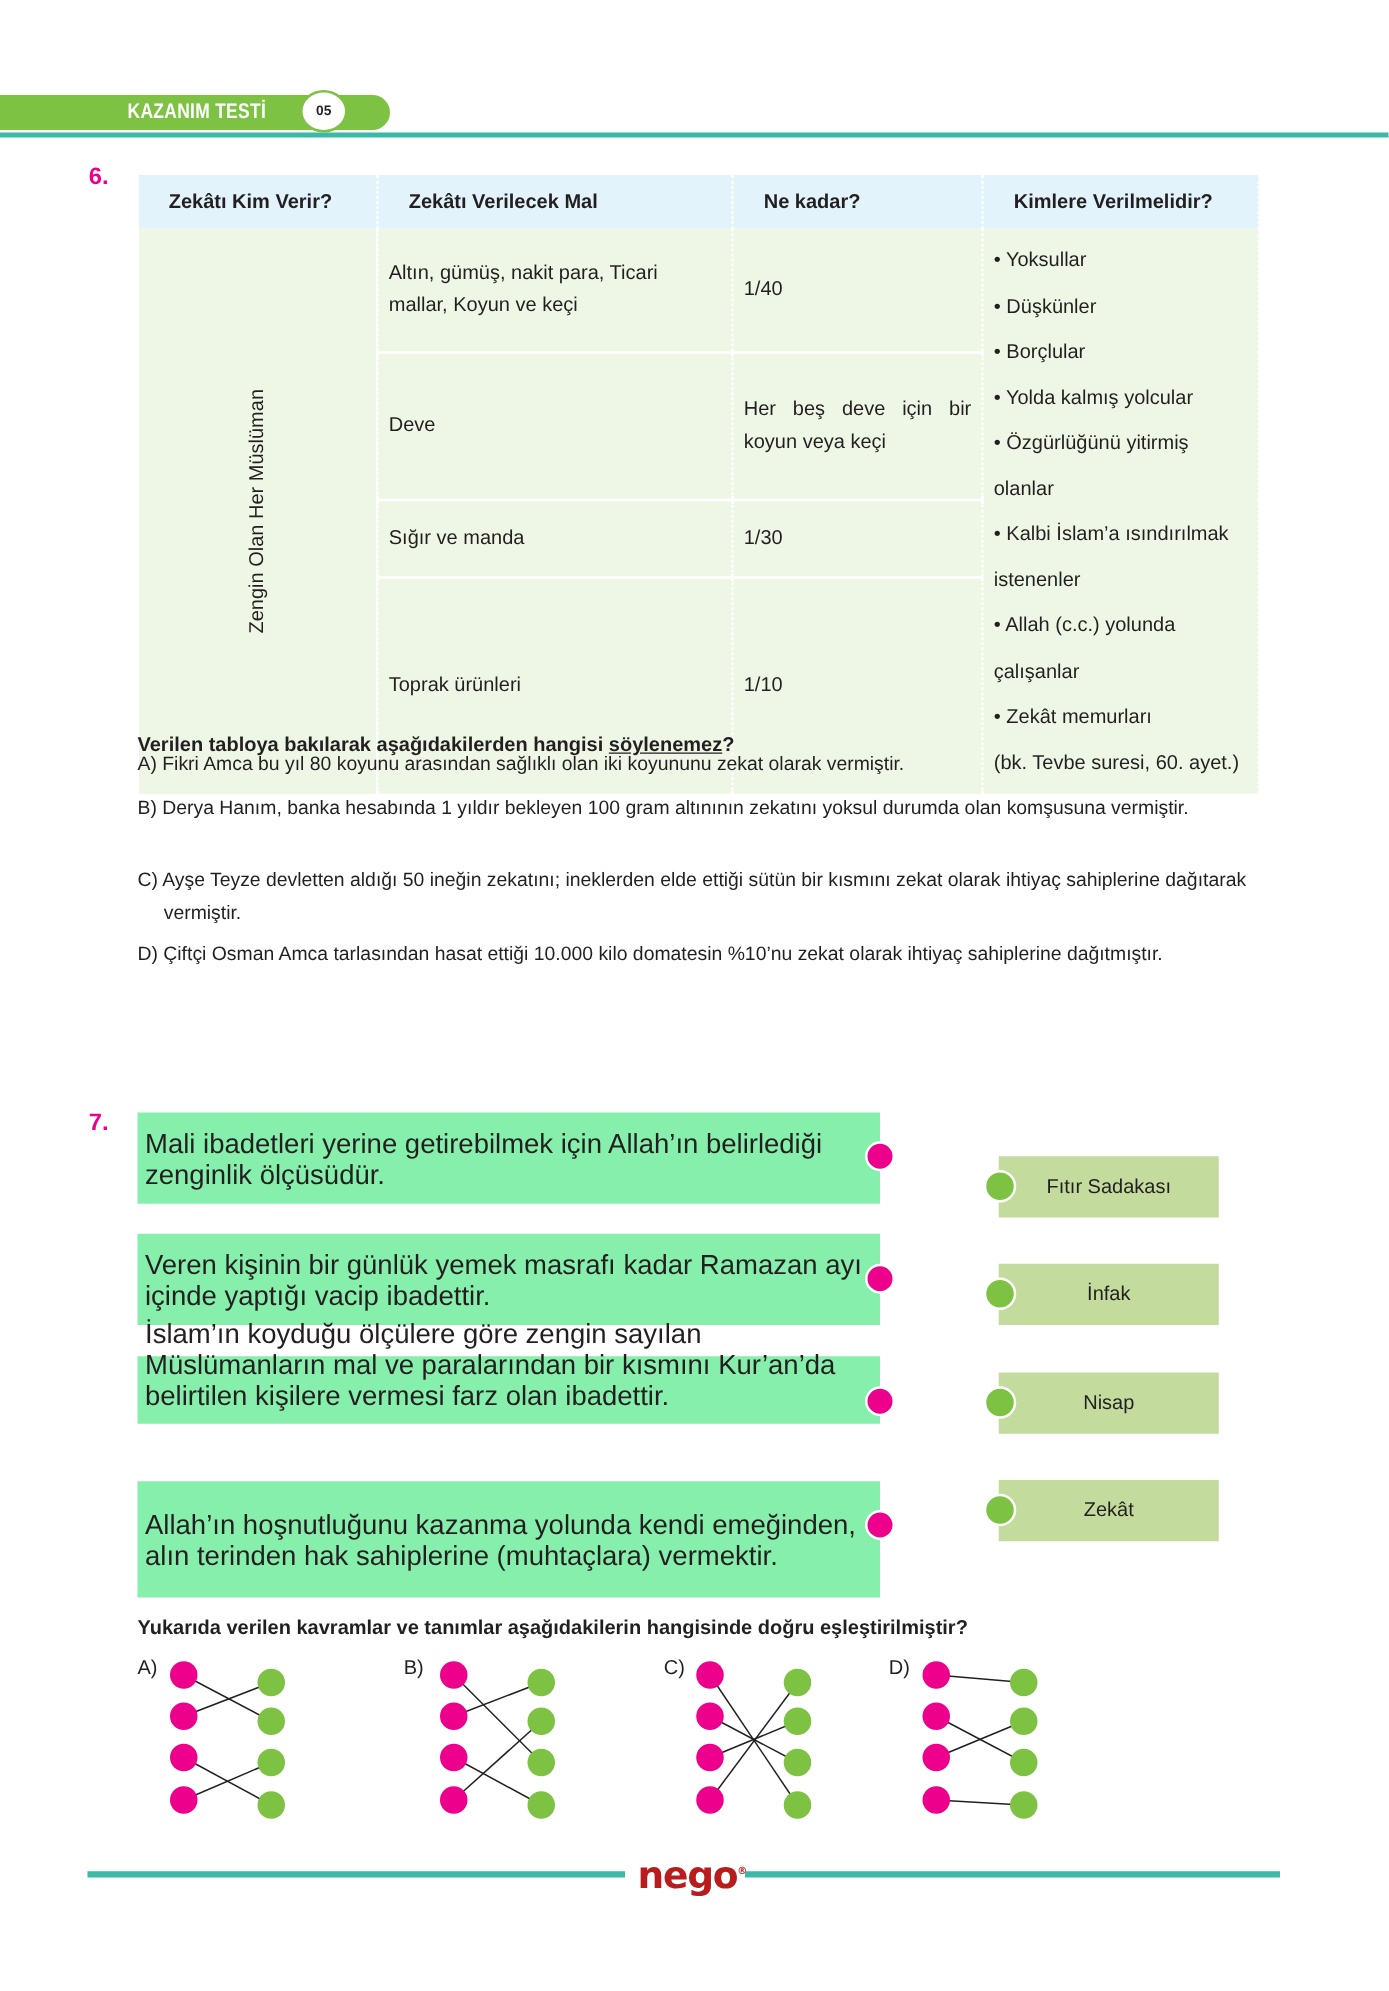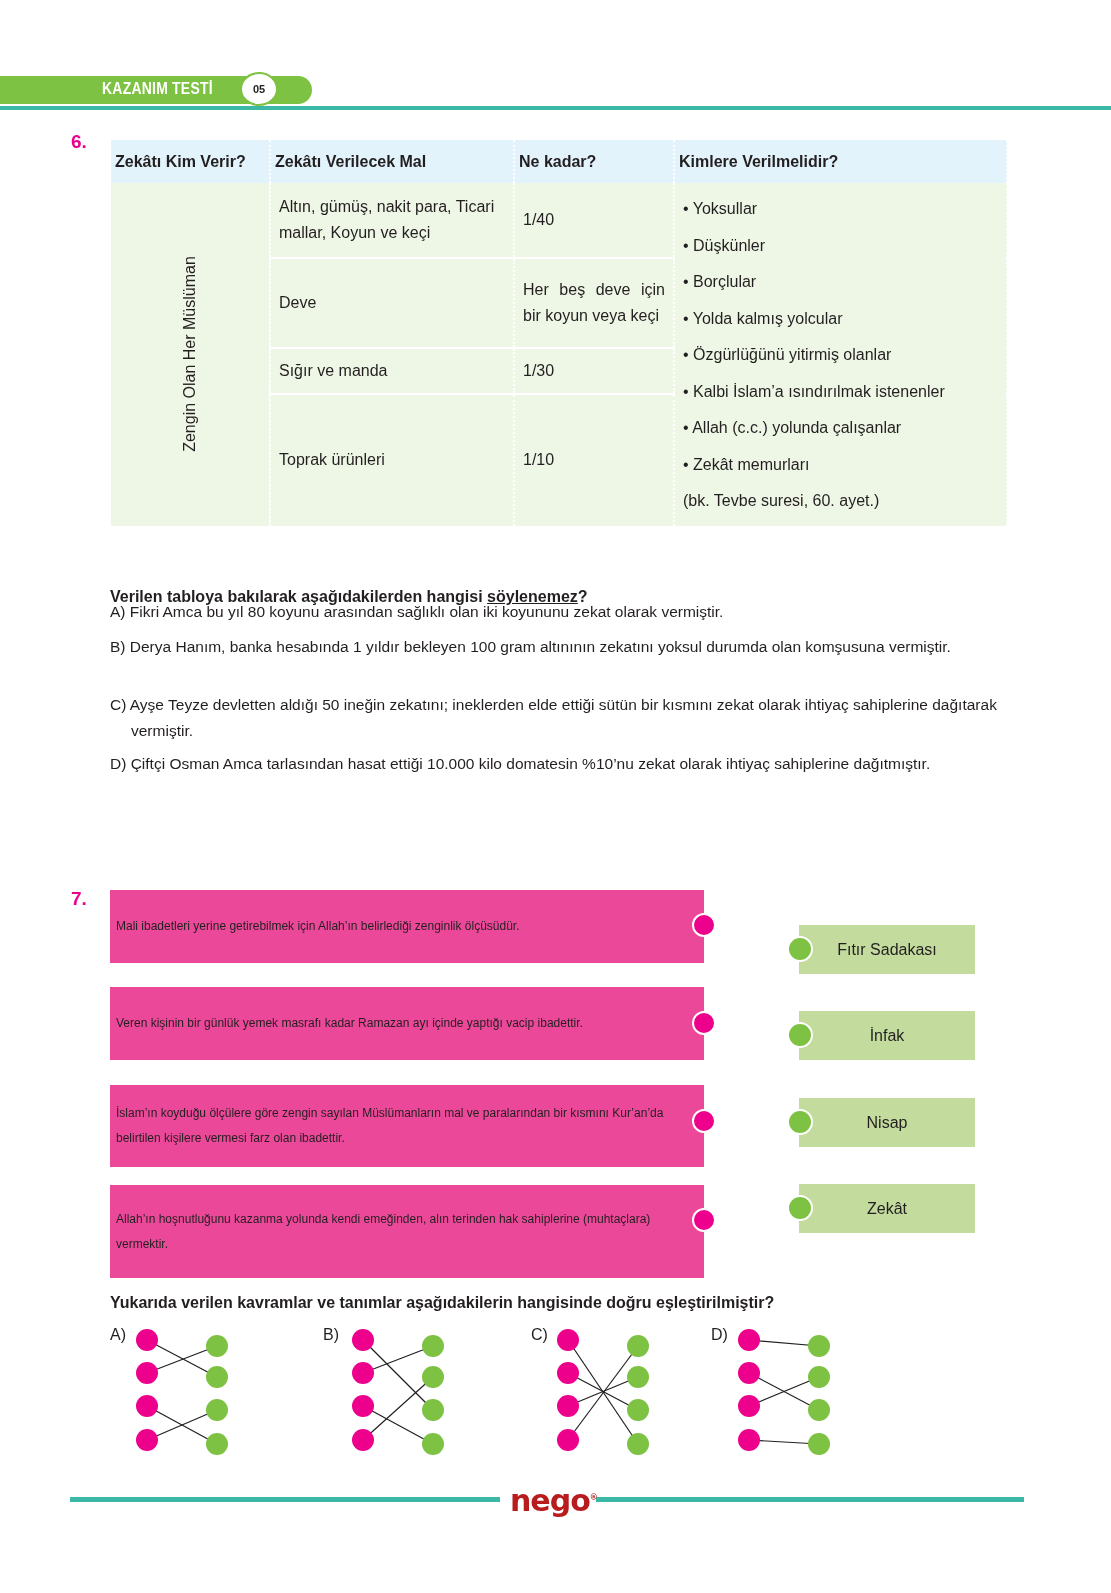--- a/index.html
+++ b/index.html
@@ -15,36 +15,36 @@
   .hdr-badge { left:240px; top:72px; width:38px; height:34px; border-radius:50%;
                background:#fff; border:2px solid #7dc242; box-sizing:border-box;
                font-weight:bold; font-size:11px; display:flex; align-items:center; justify-content:center; }
   .hdr-line { left:0; top:106px; width:1111px; height:4px; background:#3cb8a6; }
 
   .qnum { color:#ec008c; font-weight:bold; font-size:19px; }
 
   
   table.zk { position:absolute; left:111px; top:140px; width:897px; border-collapse:collapse;
              font-size:16px; line-height:26px; }
-  table.zk th { background:#e2f3fb; text-align:left; font-weight:bold; padding:8px 4px; height:27px;
+  table.zk th { background:#e2f3fb; text-align:left; font-weight:bold; padding:8px 24px; height:27px;
                 border-right:2px dotted #fff; }
   table.zk td { background:#eef7e6; padding:0 8px; vertical-align:middle;
                 border-right:2px dotted #fff; border-bottom:2px solid #fff; }
   table.zk td.rot { width:142px; position:relative; }
   .rot-text { position:absolute; left:50%; top:50%; transform:translate(-50%,-50%) rotate(-90deg);
               white-space:nowrap; }
   .benef { list-style:none; margin:0; padding:8px 0 6px 0; }
   .benef li { line-height:36.5px; }
   .benef li::before { content:"• "; }
 
   .stem { font-weight:bold; font-size:16px; }
   .opt { font-size:15.5px; line-height:26px; padding-left:21px; text-indent:-21px; width:920px; }
 
   
-  .pink-box { left:110px; width:594px; background:#ec4899; font-size:12px; line-height:25px;
+  .pink-box { left:110px; width:594px; background:#86efac; font-size:22px; line-height:25px;
               padding:10px 14px 10px 6px; box-sizing:border-box; display:flex; align-items:center; }
   .pink-dot { width:24px; height:24px; border-radius:50%; background:#ec008c; border:2px solid #fff; box-sizing:border-box; }
   .green-box { left:799px; width:176px; height:49px; background:#c3dc9e; font-size:16px;
                display:flex; align-items:center; justify-content:center; }
   .green-dot { width:26px; height:26px; border-radius:50%; background:#7dc242; border:2px solid #fff; box-sizing:border-box; }
 
   .optlbl { font-size:16px; }
   svg.match { position:absolute; overflow:visible; }
 
   .foot-line { top:1497px; height:5px; background:#3cb8a6; }
@@ -122,21 +122,21 @@
 <div class="abs pink-box" style="top:890px; height:73px;">
     <span>Mali ibadetleri yerine getirebilmek için Allah’ın belirlediği zenginlik ölçüsüdür.</span>
   </div>
 <div class="abs pink-dot" style="left:692px; top:913px;"></div>
 
 <div class="abs pink-box" style="top:987px; height:73px;">
     <span>Veren kişinin bir günlük yemek masrafı kadar Ramazan ayı içinde yaptığı vacip ibadettir.</span>
   </div>
 <div class="abs pink-dot" style="left:692px; top:1011px;"></div>
 
-<div class="abs pink-box" style="top:1085px; height:82px;">
+<div class="abs pink-box" style="top:1085px; height:54px;align-items:flex-end;">
     <span>İslam’ın koyduğu ölçülere göre zengin sayılan Müslümanların mal ve paralarından bir kısmını Kur’an’da belirtilen kişilere vermesi farz olan ibadettir.</span>
   </div>
 <div class="abs pink-dot" style="left:692px; top:1109px;"></div>
 
 <div class="abs pink-box" style="top:1185px; height:93px;">
     <span>Allah’ın hoşnutluğunu kazanma yolunda kendi emeğinden, alın terinden hak sahiplerine (muhtaçlara) vermektir.</span>
   </div>
 <div class="abs pink-dot" style="left:692px; top:1208px;"></div>
 
 <div class="abs green-box" style="top:925px;">

